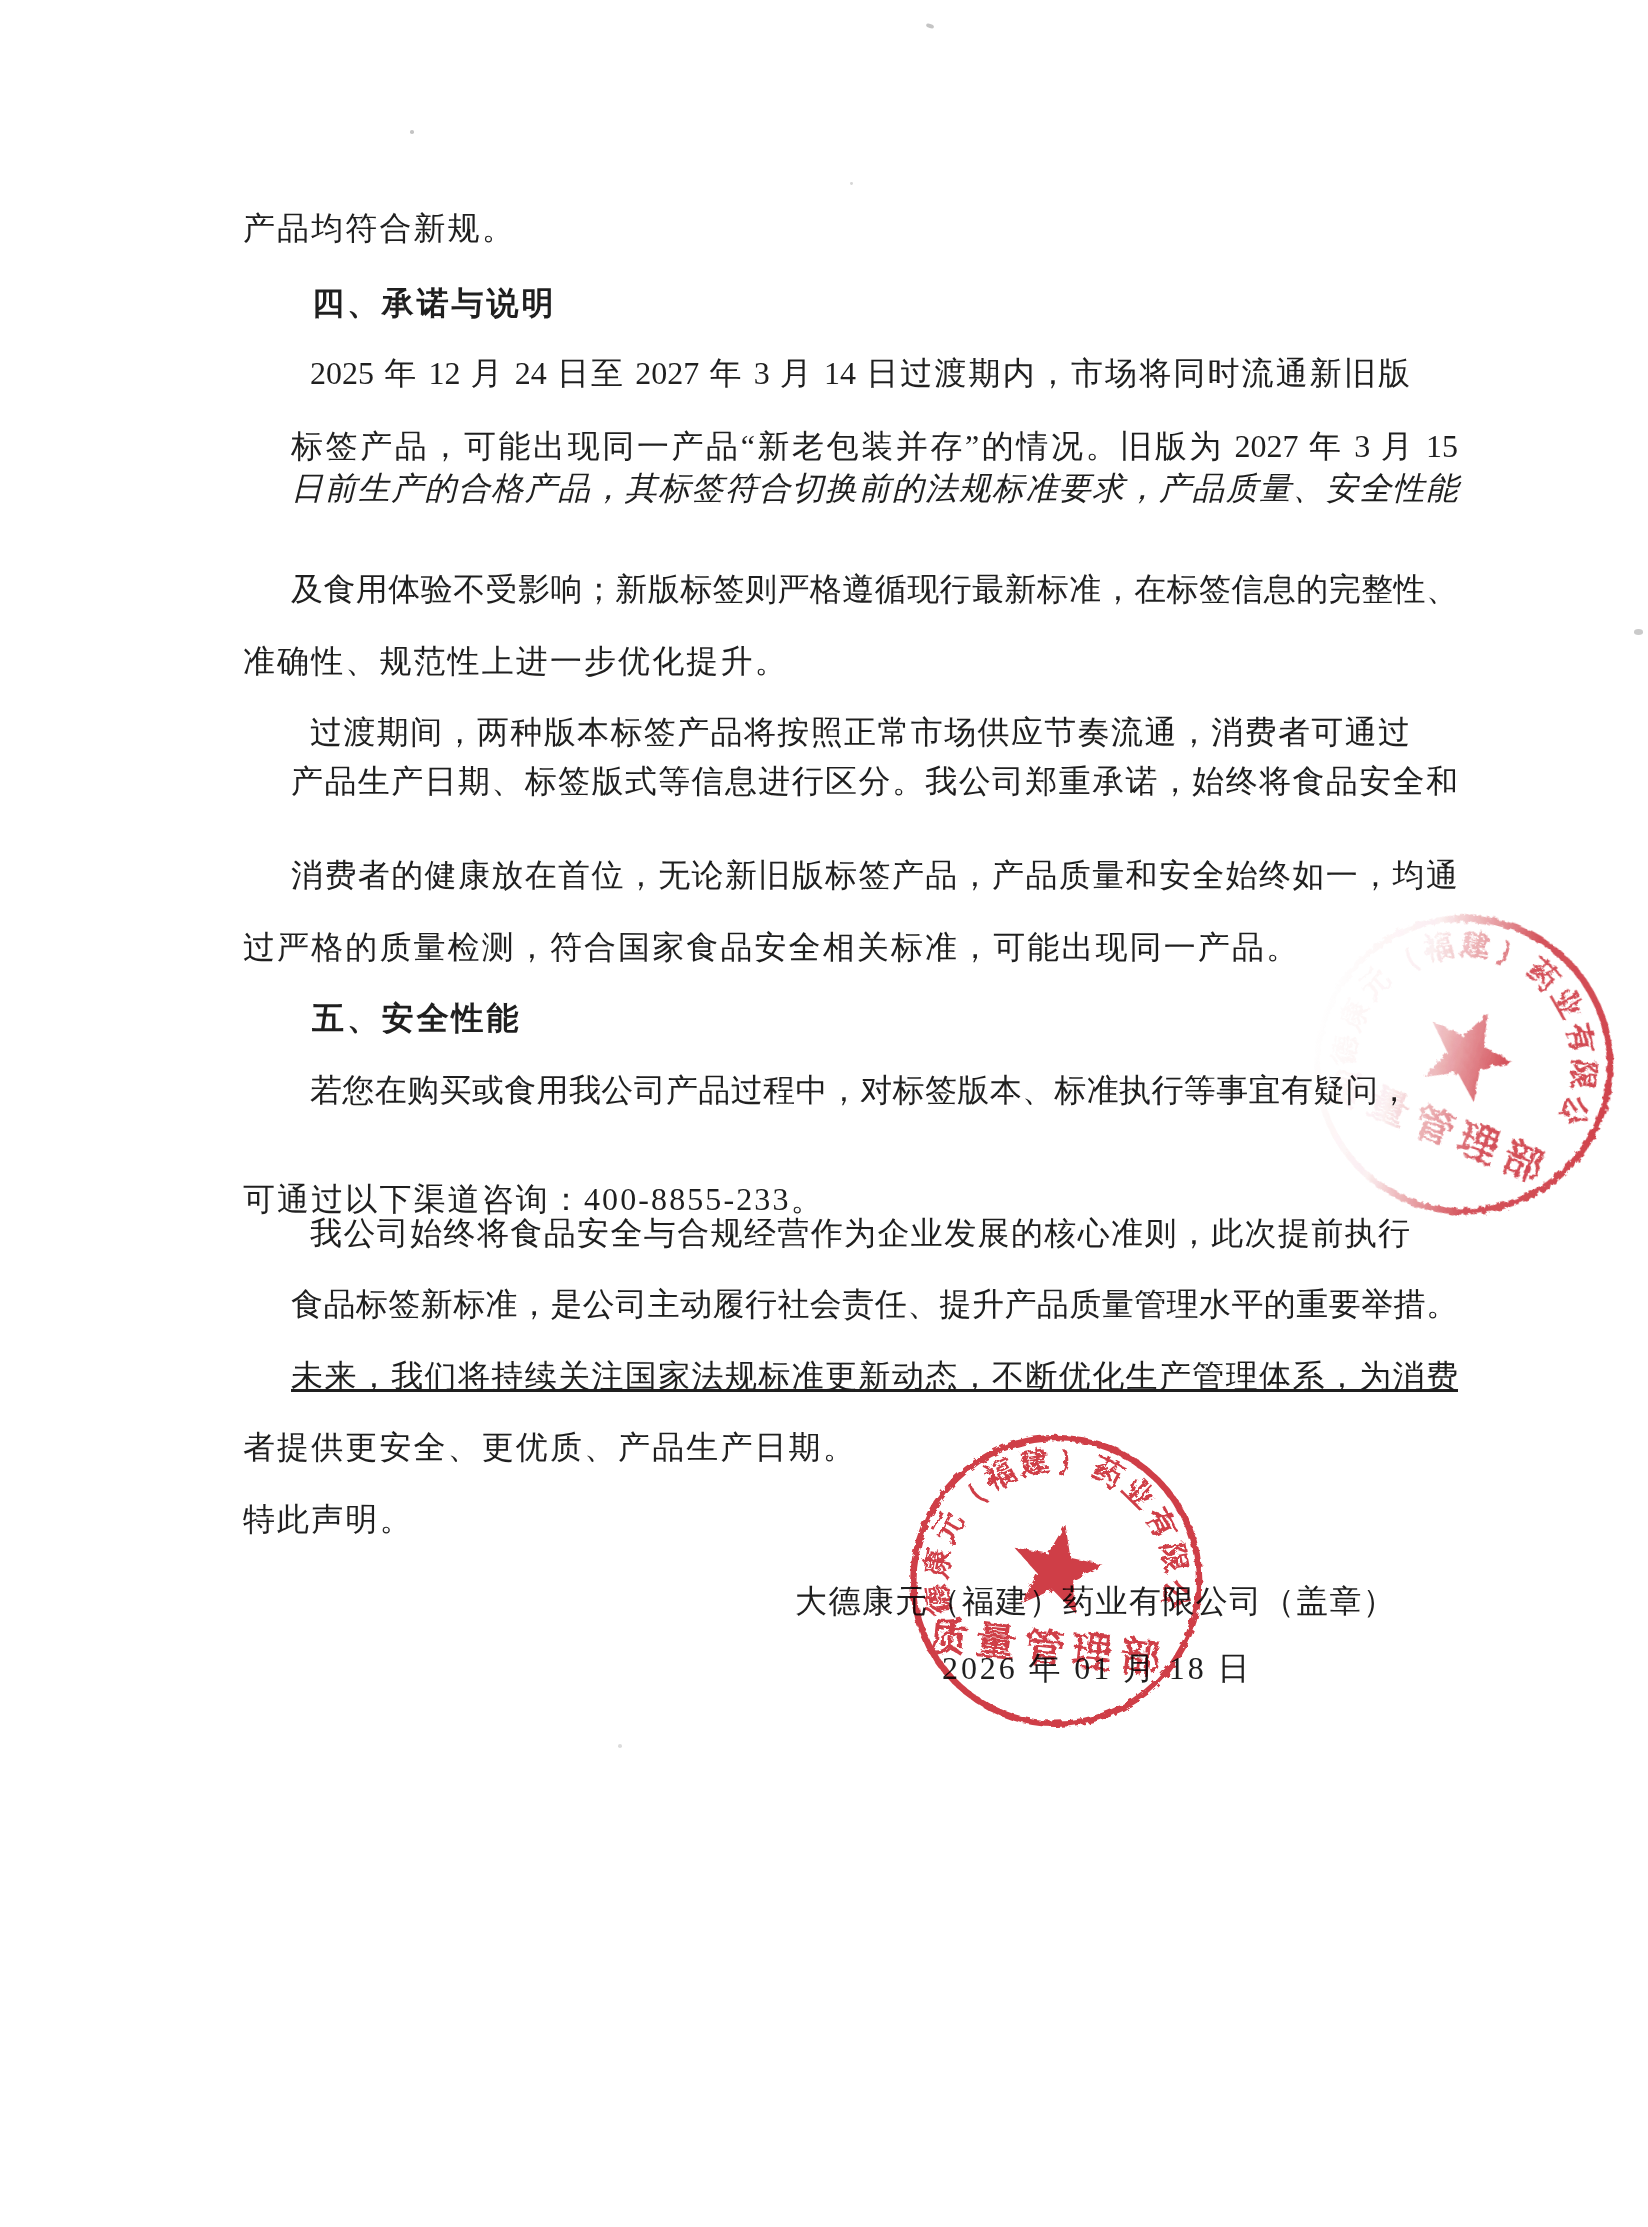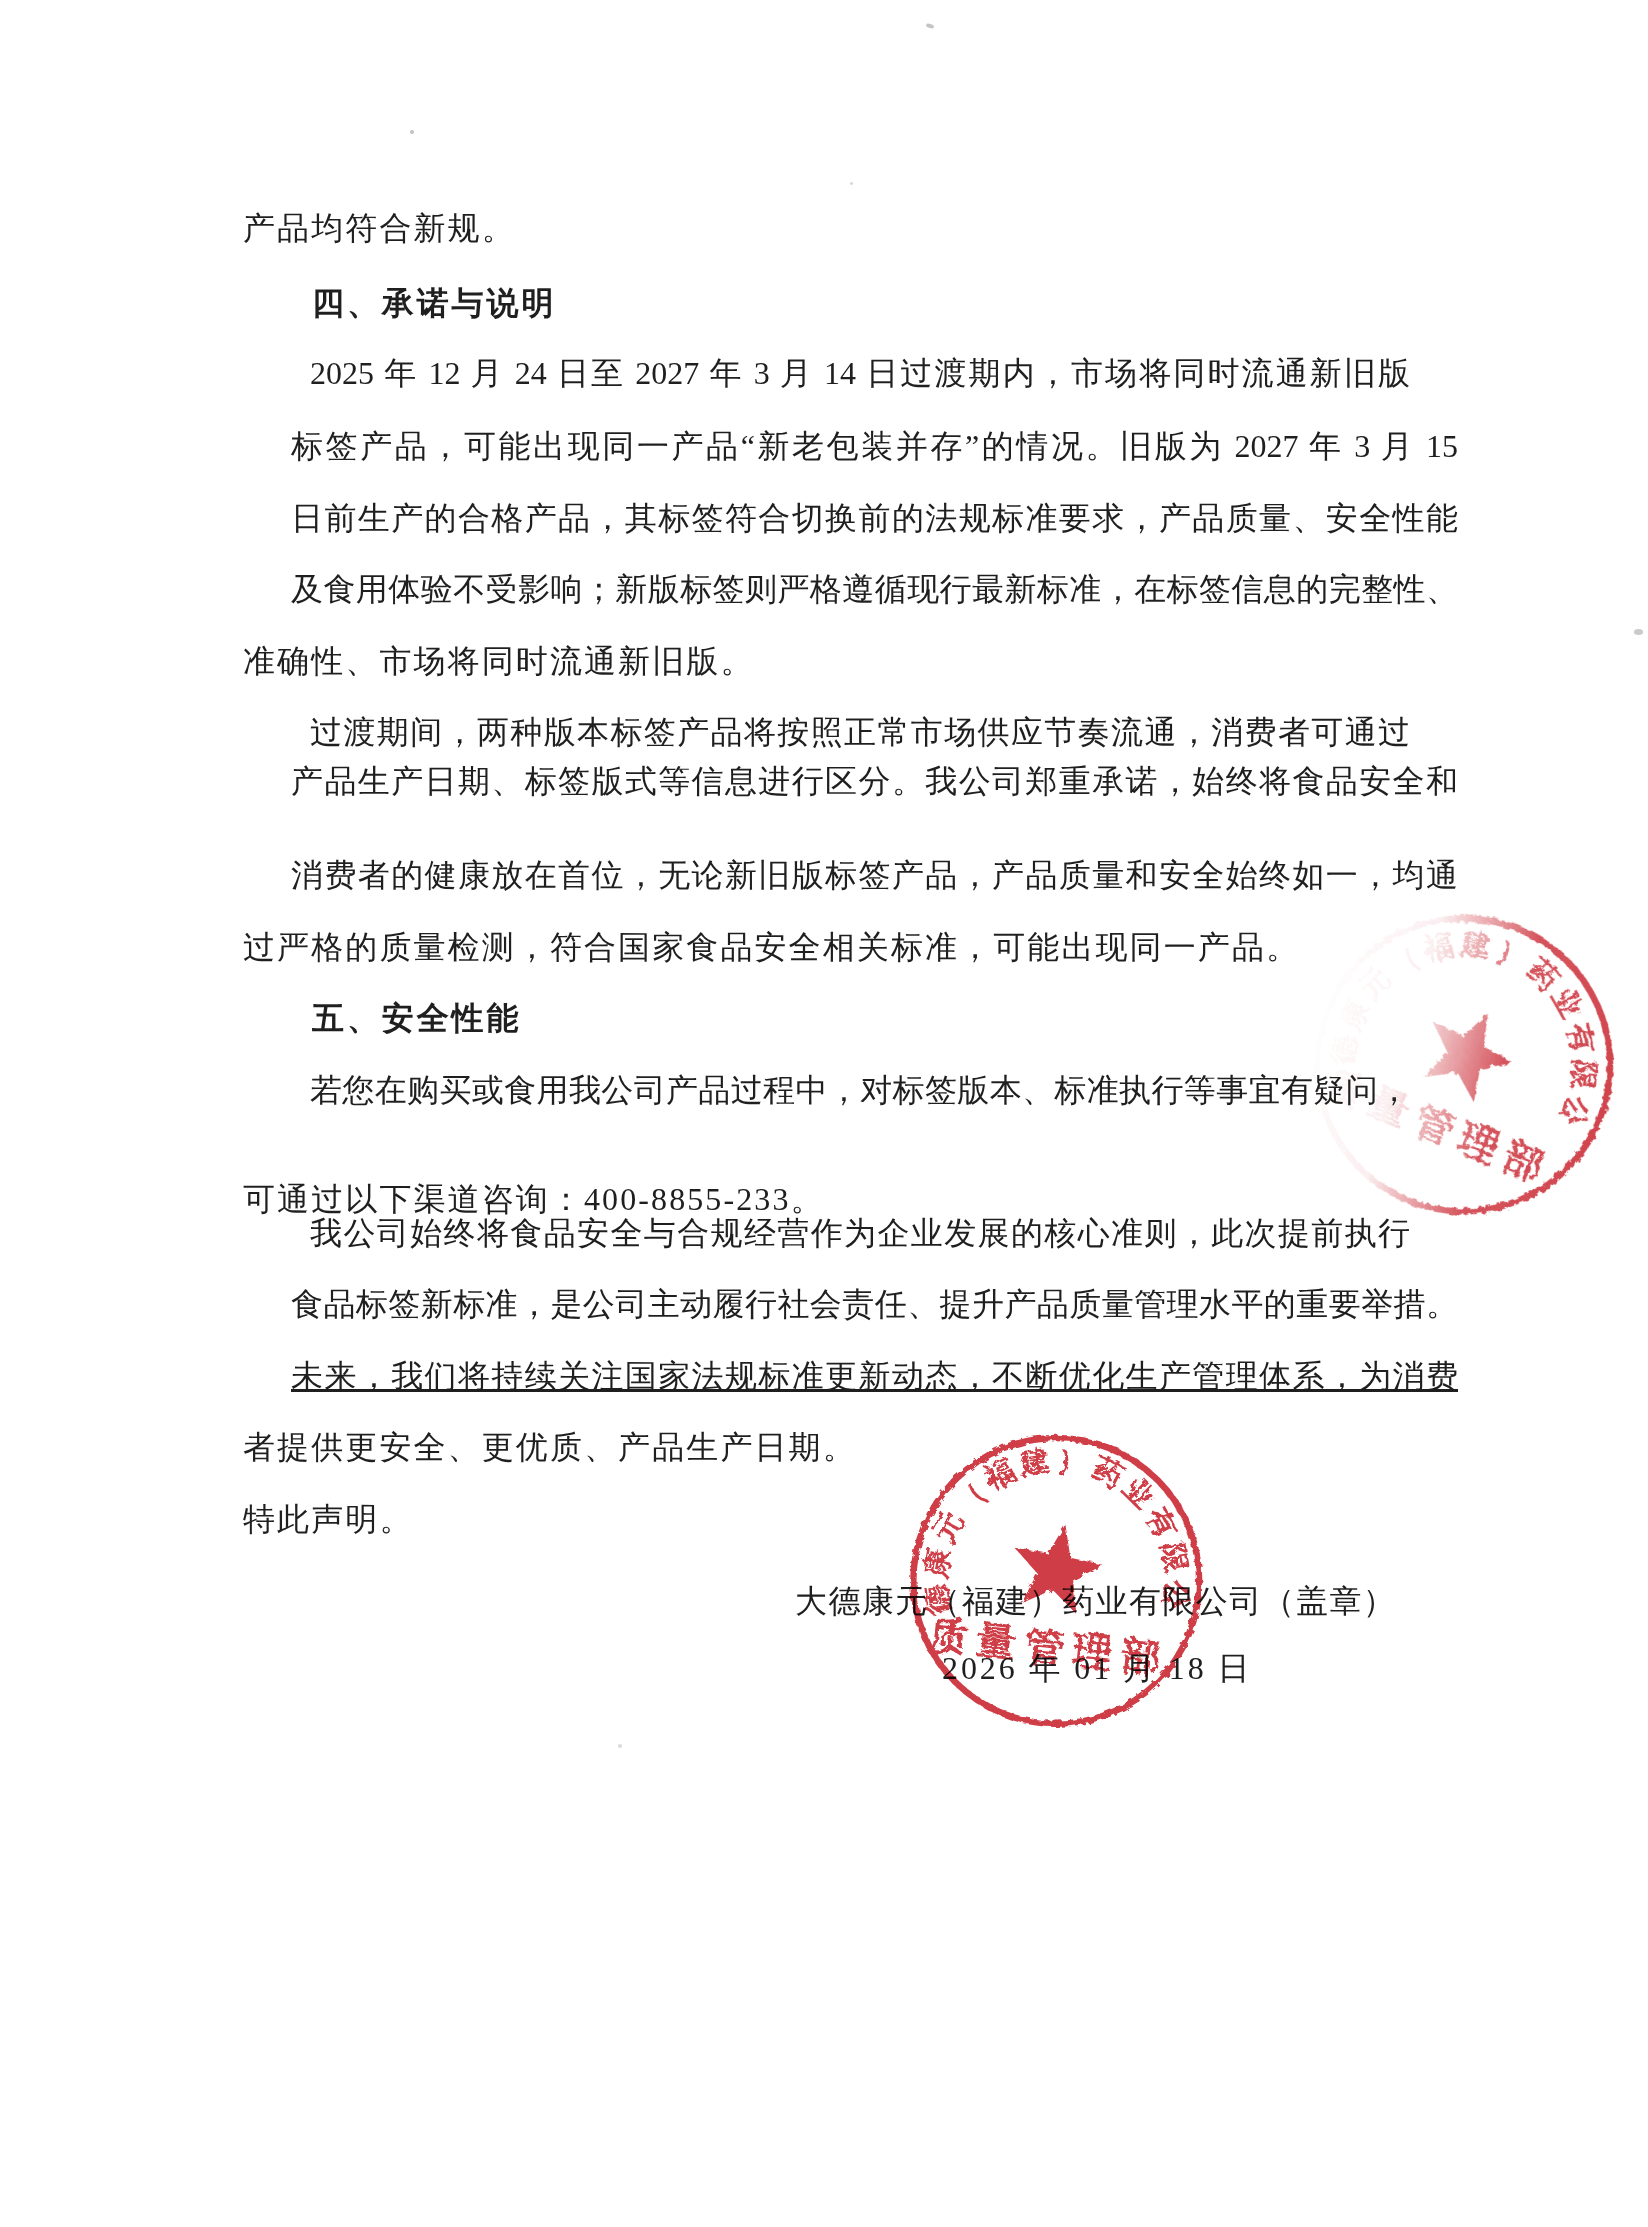--- a/index.html
+++ b/index.html
@@ -48,23 +48,23 @@
 </head>
 <body>
 
 <div id="page">
 
   <div id="doc-body">
       <div class="line plain" style="top: 207px;">产品均符合新规。</div>
       <div class="line heading" style="top: 282px;">四、承诺与说明</div>
       <div class="line para" style="top: 352px;">2025 年 12 月 24 日至 2027 年 3 月 14 日过渡期内，市场将同时流通新旧版</div>
       <div class="line cont" style="top: 425px;">标签产品，可能出现同一产品“新老包装并存”的情况。旧版为 2027 年 3 月 15</div>
-      <div class="line cont" style="top: 497px;">日前生产的合格产品，其标签符合切换前的法规标准要求，产品质量、安全性能</div>
+      <div class="line cont" style="top: 467px; font-style: italic;">日前生产的合格产品，其标签符合切换前的法规标准要求，产品质量、安全性能</div>
       <div class="line cont" style="top: 568px;">及食用体验不受影响；新版标签则严格遵循现行最新标准，在标签信息的完整性、</div>
-      <div class="line plain" style="top: 640px;">准确性、市场将同时流通新旧版。</div>
+      <div class="line plain" style="top: 640px;">准确性、规范性上进一步优化提升。</div>
       <div class="line para" style="top: 711px;">过渡期间，两种版本标签产品将按照正常市场供应节奏流通，消费者可通过</div>
       <div class="line cont" style="top: 760px;">产品生产日期、标签版式等信息进行区分。我公司郑重承诺，始终将食品安全和</div>
       <div class="line cont" style="top: 854px;">消费者的健康放在首位，无论新旧版标签产品，产品质量和安全始终如一，均通</div>
       <div class="line plain" style="top: 926px;">过严格的质量检测，符合国家食品安全相关标准，可能出现同一产品。</div>
       <div class="line heading" style="top: 997px;">五、安全性能</div>
       <div class="line para" style="top: 1069px;">若您在购买或食用我公司产品过程中，对标签版本、标准执行等事宜有疑问，</div>
       <div class="line plain" style="top: 1140px; margin-top: 38px;">可通过以下渠道咨询：400-8855-233。</div>
       <div class="line para" style="top: 1212px;">我公司始终将食品安全与合规经营作为企业发展的核心准则，此次提前执行</div>
       <div class="line cont" style="top: 1283px;">食品标签新标准，是公司主动履行社会责任、提升产品质量管理水平的重要举措。</div>
       <div class="line cont" style="top: 1355px; text-decoration: underline;">未来，我们将持续关注国家法规标准更新动态，不断优化生产管理体系，为消费</div>

